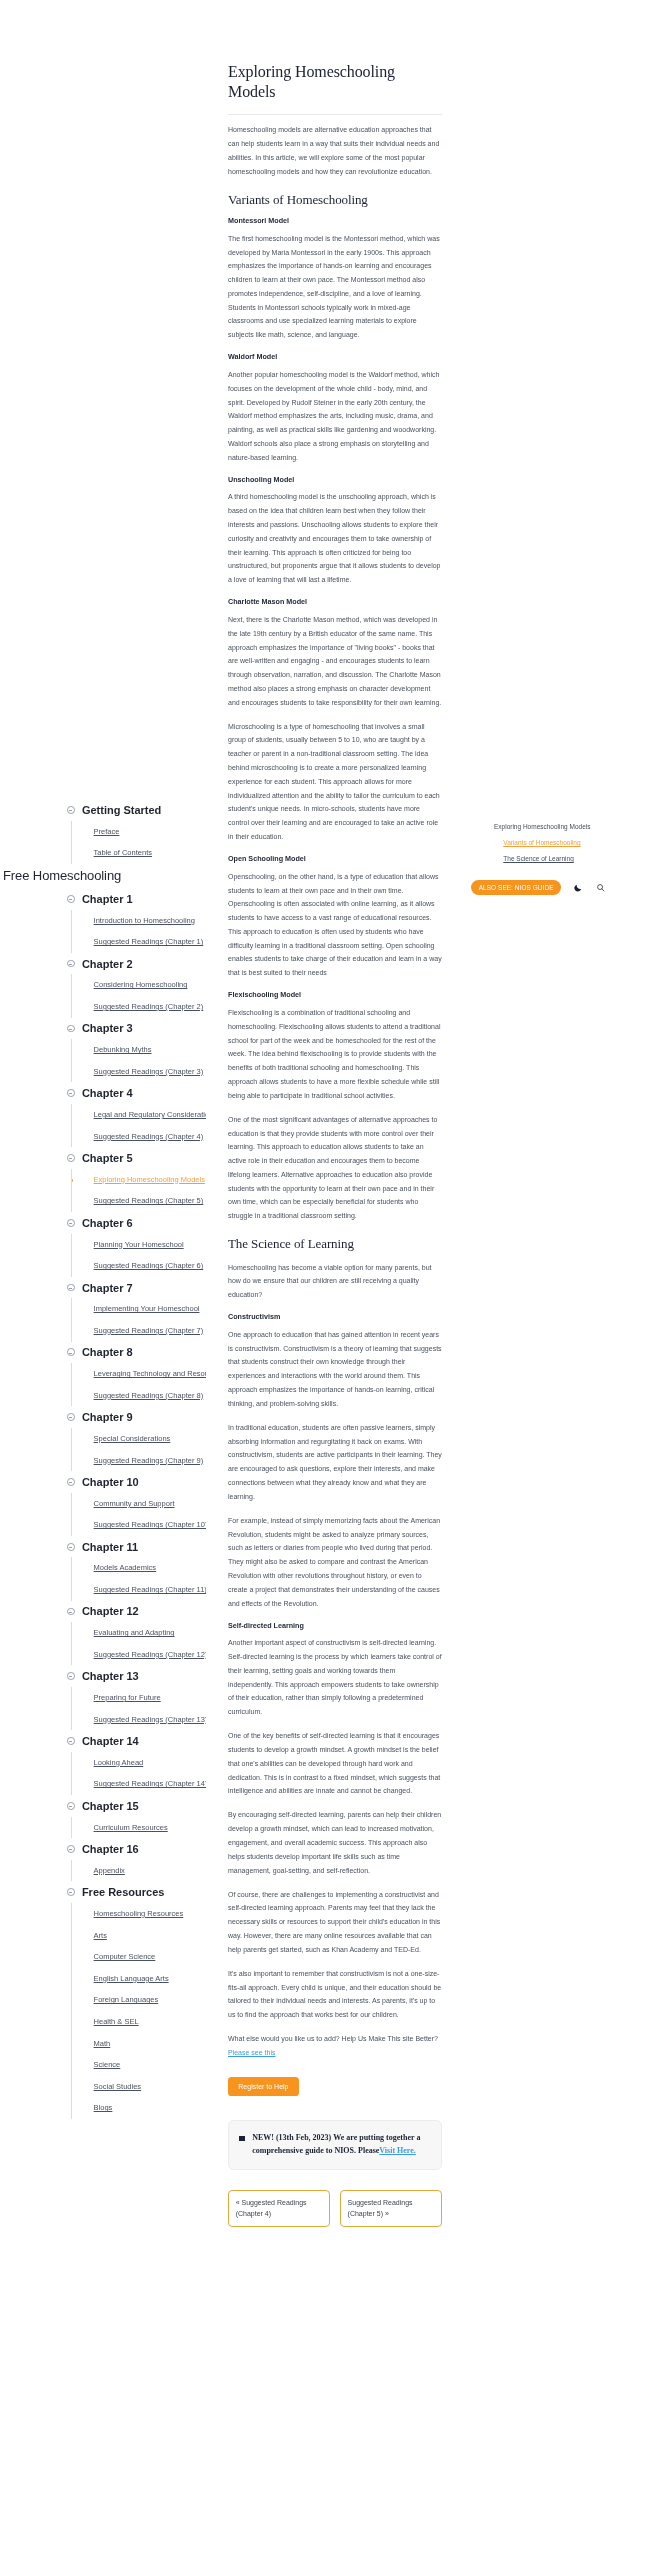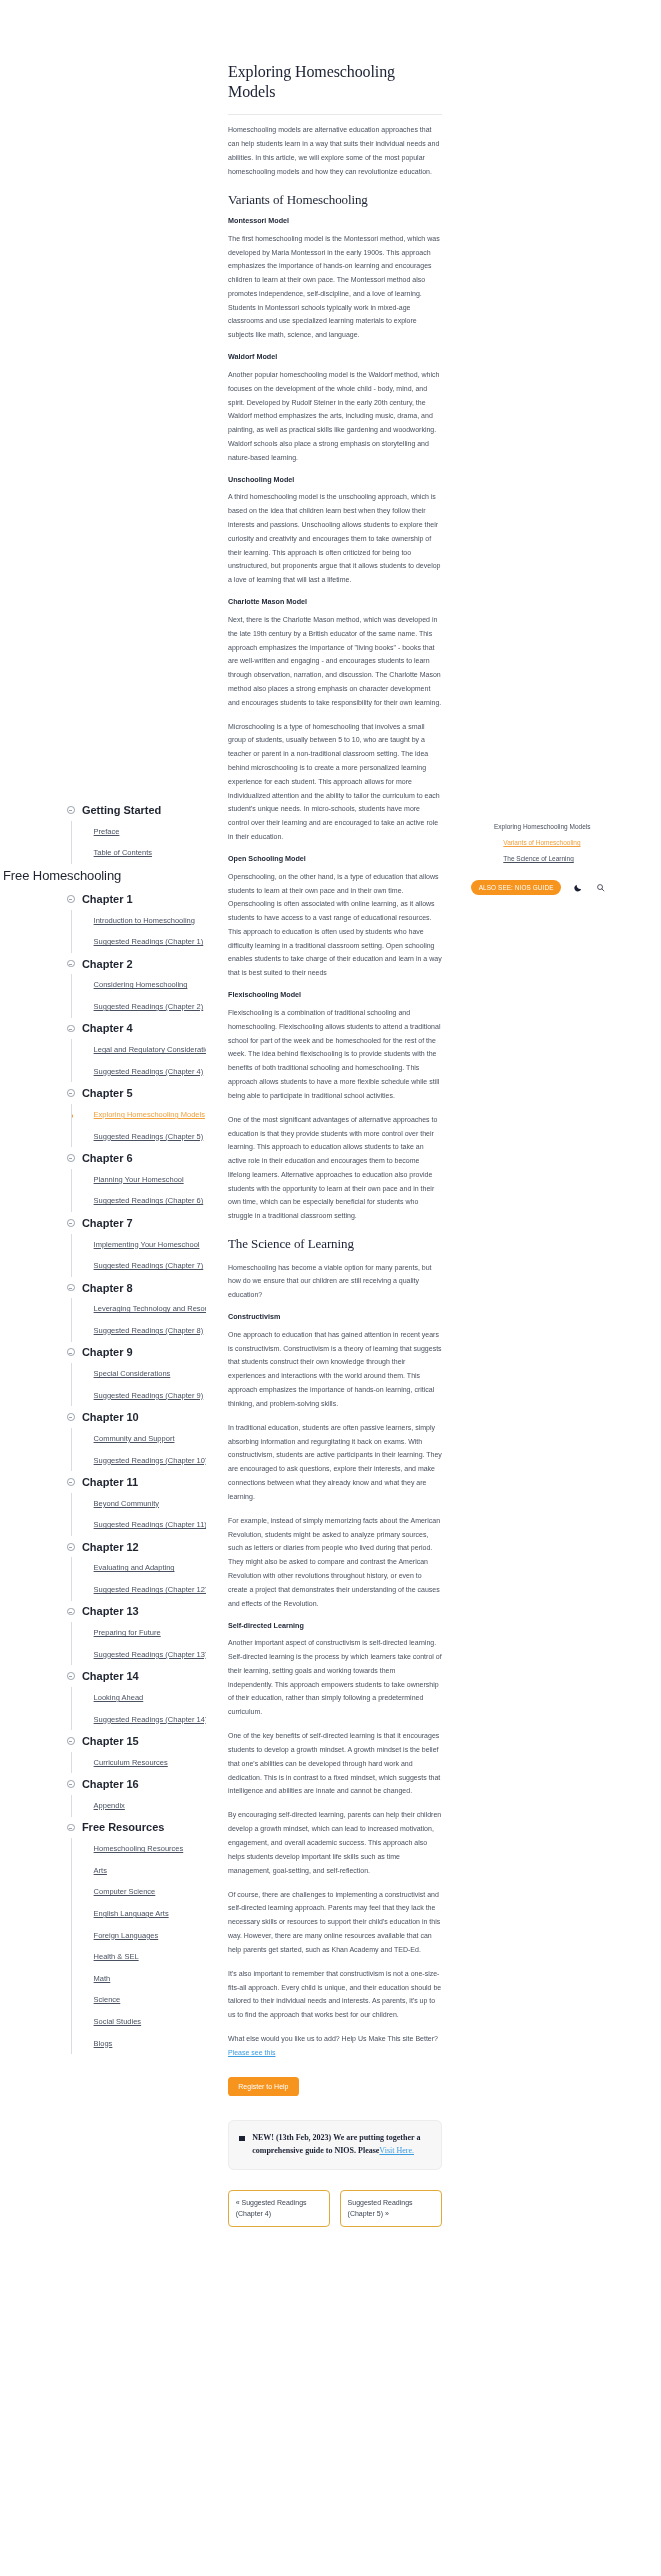--- a/index.html
+++ b/index.html
@@ -152,21 +152,21 @@
     background:#1b2133;
     margin-top:3.6px;
   }
   .news-text {
     font-family:"Liberation Serif", serif;
     font-weight:bold;
     font-size:8px;
     line-height:1.62;
     color:#1b2133;
   }
-  .news-text a { color:#3c9ce0; text-decoration:underline; font-weight:normal; }
+  .news-text a { color:#3c9ce0; text-decoration:underline; font-weight:bold; }
 
   
   .pager { display:flex; gap:9.8px; margin-top:19.6px; }
   .pager-btn {
     flex:1 1 0;
     border:0.7px solid #e0a93a;
     border-radius:4.1px;
     background:#fff;
     padding:6.2px 6.7px;
     font-size:7px;
@@ -257,20 +257,30 @@
           <span>Chapter 2</span>
         </div>
         <div class="sb-children">
           <a href="#" class="sb-item">Considering Homeschooling</a>
           <a href="#" class="sb-item">Suggested Readings (Chapter 2)</a>
         </div>
       </div>
       <div class="sb-group">
         <div class="sb-grouphead">
           <span class="minus-icon"></span>
+          <span>Chapter 3</span>
+        </div>
+        <div class="sb-children">
+          <a href="#" class="sb-item">Debunking Myths</a>
+          <a href="#" class="sb-item">Suggested Readings (Chapter 3)</a>
+        </div>
+      </div>
+      <div class="sb-group">
+        <div class="sb-grouphead">
+          <span class="minus-icon"></span>
           <span>Chapter 4</span>
         </div>
         <div class="sb-children">
           <a href="#" class="sb-item">Legal and Regulatory Considerations</a>
           <a href="#" class="sb-item">Suggested Readings (Chapter 4)</a>
         </div>
       </div>
       <div class="sb-group">
         <div class="sb-grouphead">
           <span class="minus-icon"></span>
@@ -330,21 +340,21 @@
           <a href="#" class="sb-item">Community and Support</a>
           <a href="#" class="sb-item">Suggested Readings (Chapter 10)</a>
         </div>
       </div>
       <div class="sb-group">
         <div class="sb-grouphead">
           <span class="minus-icon"></span>
           <span>Chapter 11</span>
         </div>
         <div class="sb-children">
-          <a href="#" class="sb-item">Beyond Community</a>
+          <a href="#" class="sb-item">Models Academics</a>
           <a href="#" class="sb-item">Suggested Readings (Chapter 11)</a>
         </div>
       </div>
       <div class="sb-group">
         <div class="sb-grouphead">
           <span class="minus-icon"></span>
           <span>Chapter 12</span>
         </div>
         <div class="sb-children">
           <a href="#" class="sb-item">Evaluating and Adapting</a>

